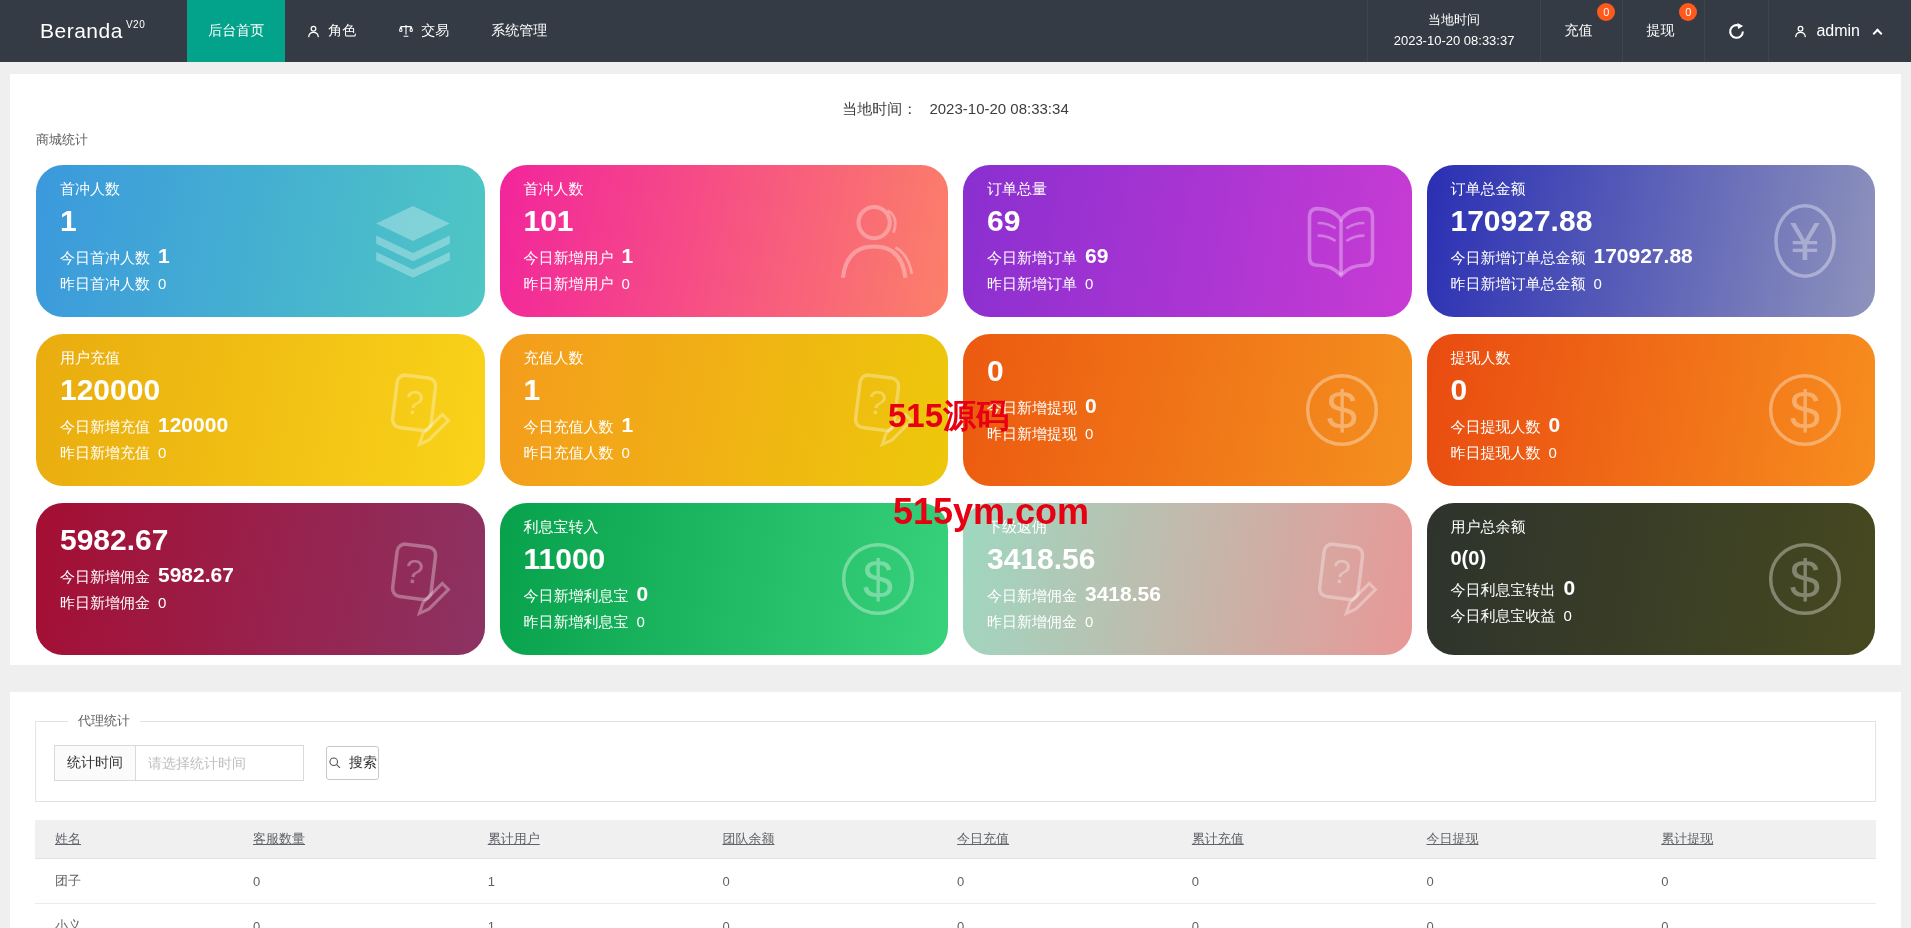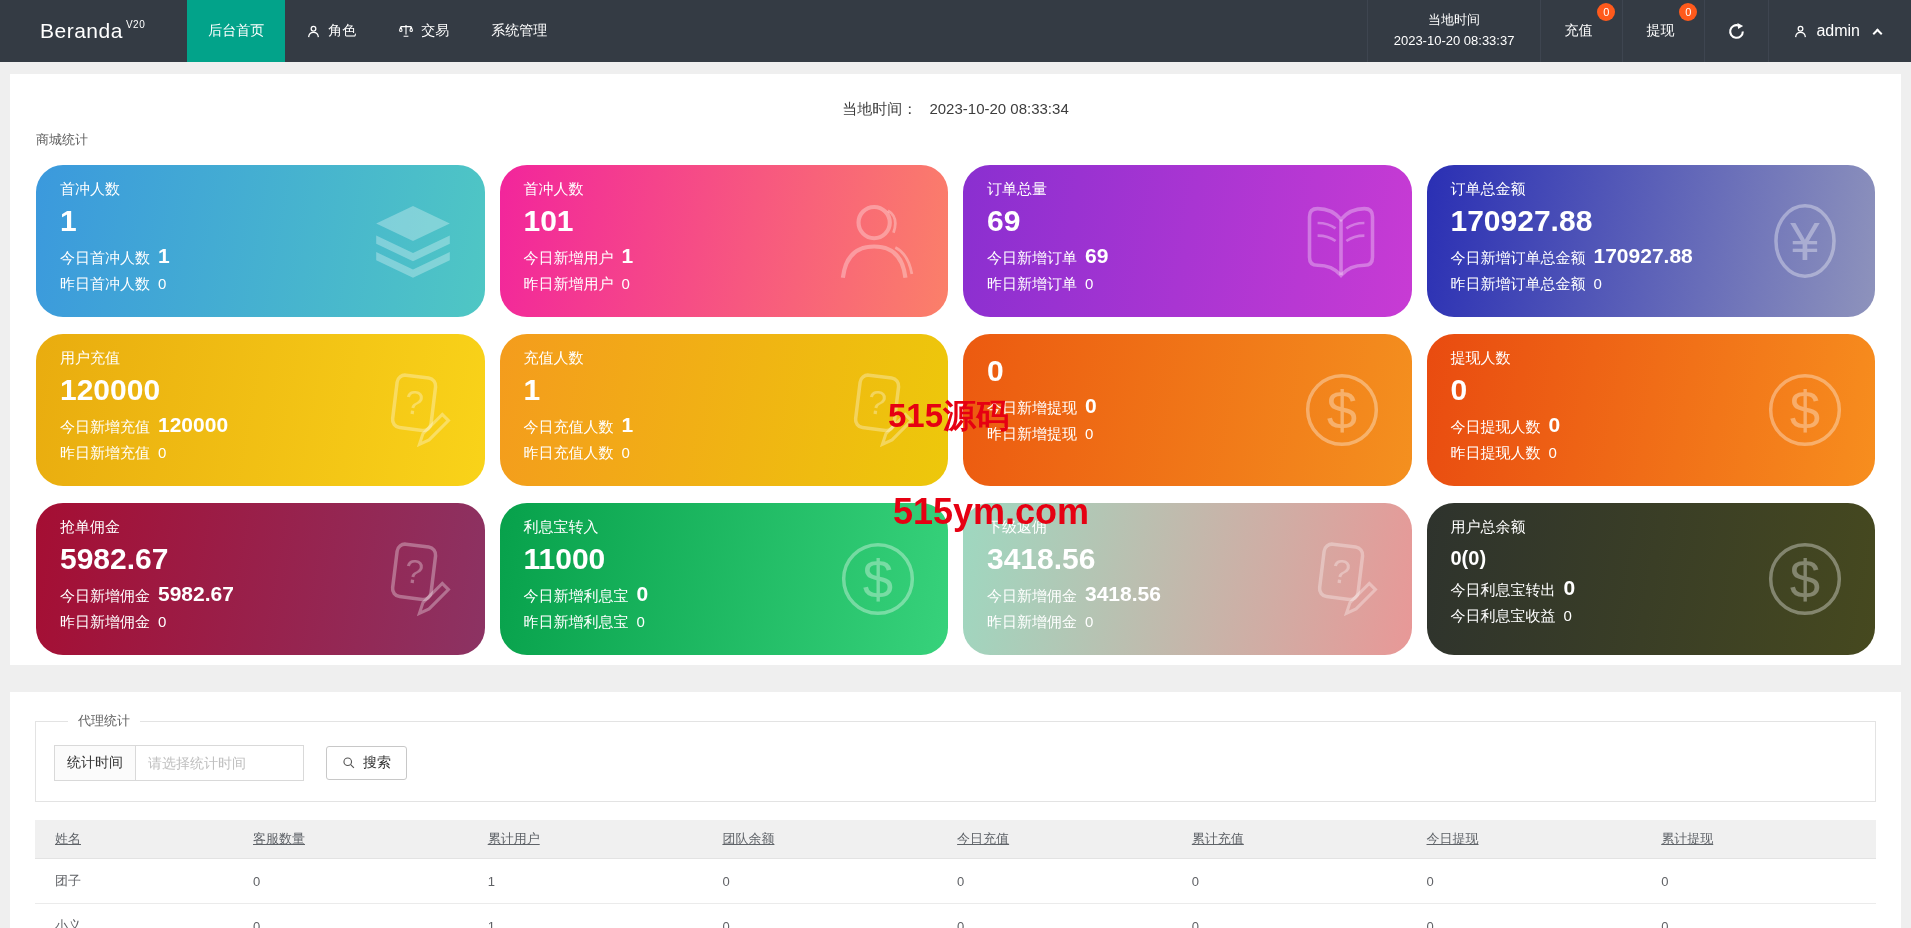--- a/index.html
+++ b/index.html
@@ -44,21 +44,21 @@
   .wm2 { left:893px; top:491px; font-size:36px; }
   
   .panel2 { margin-top:27px; padding:16px 0 30px; min-height:300px; }
   fieldset { border:1px solid #e3e3e3; margin:4px 25px 0; padding:15px 18px 20px; }
   legend { font-size:13px; color:#5f5f5f; padding:0 10px; margin-left:14px; }
   .filter-row { display:flex; align-items:center; }
   .input-group { display:inline-flex; align-items:stretch; }
   .addon { border:1px solid #d9d9d9; background:#fbfbfb; padding:8px 12px; font-size:14px; color:#333; white-space:nowrap; }
   .filter-row input { border:1px solid #d9d9d9; border-left:none; padding:8px 12px; font-size:14px; width:168px; outline:none; color:#333; }
   .filter-row input::placeholder { color:#bfbfbf; }
-  .search-btn { margin-left:22px; background:#fff; border:1px solid #c8c8c8; border-radius:3px; padding:7px 15px; font-size:14px; color:#333; display:inline-flex; align-items:center; gap:7px; cursor:pointer; font-family:inherit; }
+  .search-btn { margin-left:22px; background:#fff; border:1px solid #c8c8c8; border-radius:3px; padding:7px 1px; font-size:14px; color:#333; display:inline-flex; align-items:center; gap:7px; cursor:pointer; font-family:inherit; }
   table { border-collapse:collapse; width:calc(100% - 50px); margin:18px 25px 0; table-layout:fixed; }
   col.c0 { width:198px; }
   th { background:#f0f0f0; font-weight:400; text-align:left; font-size:13px; color:#5f6368; padding:10px 12px 10px 20px; border-bottom:1px solid #e3e3e3;text-decoration:underline; }
   td { font-size:13px; color:#606266; padding:13px 12px 13px 20px; border-bottom:1px solid #ebebeb; }
 </style>
 </head>
 <body>
 
 <div class="navbar">
   <div class="brand">
@@ -282,21 +282,20 @@
       <span>昨日提现人数</span>
       <span>0</span>
     </div>
     <span class="c-icon"><svg viewBox="0 0 100 100" width="88" height="88">
             <circle cx="50" cy="50" r="39" fill="none" stroke="rgba(255,255,255,.35)" stroke-width="4"></circle>
             <text x="50" y="72" text-anchor="middle" font-size="62" fill="rgba(255,255,255,.35)">$</text>
           </svg></span>
   </div>
 
   <div class="card" style="background: linear-gradient(100deg, rgb(165, 14, 51), rgb(140, 51, 99));">
-    <div class="c-title">抢单佣金</div>
     <div class="c-value">5982.67</div>
     <div class="c-line">
       <span>今日新增佣金</span>
       <span class="big">5982.67</span>
     </div>
     <div class="c-line">
       <span>昨日新增佣金</span>
       <span>0</span>
     </div>
     <span class="c-icon"><svg viewBox="0 0 100 100" width="88" height="88">

